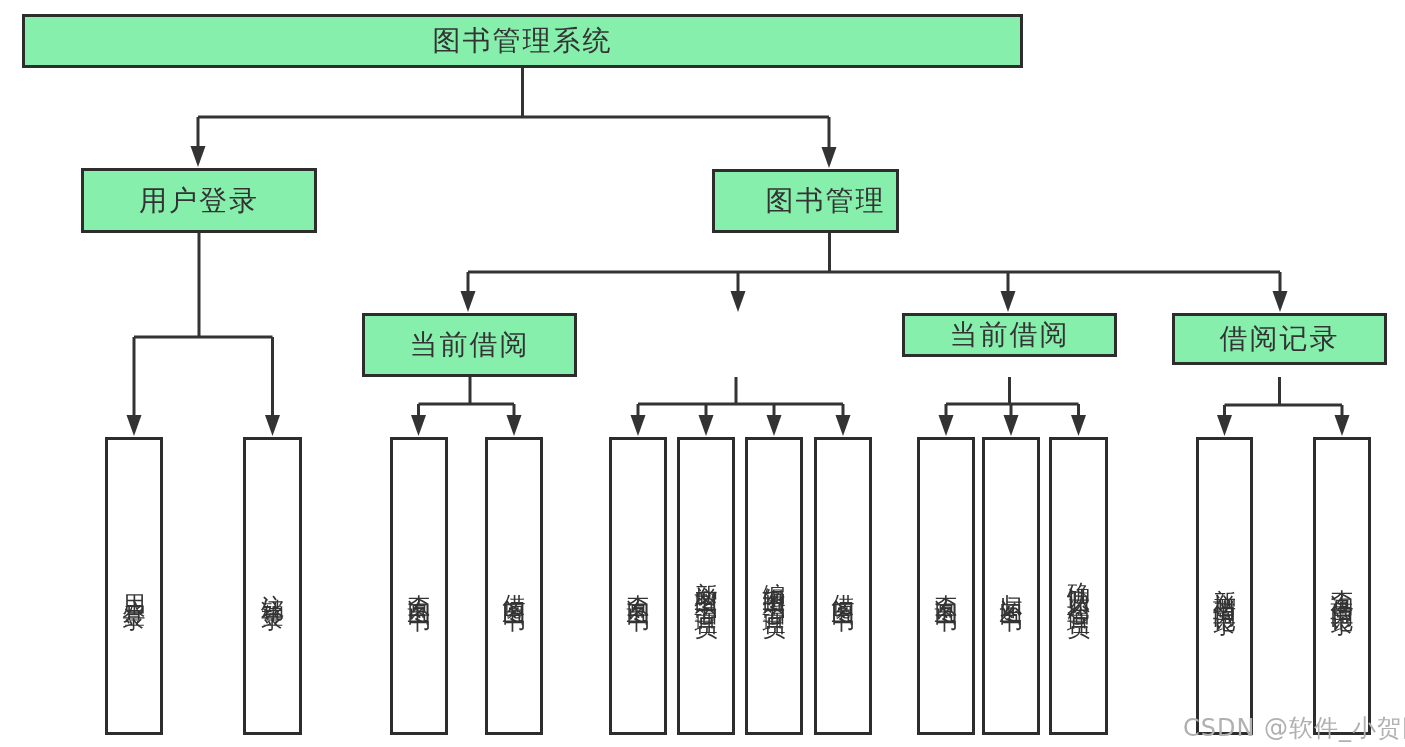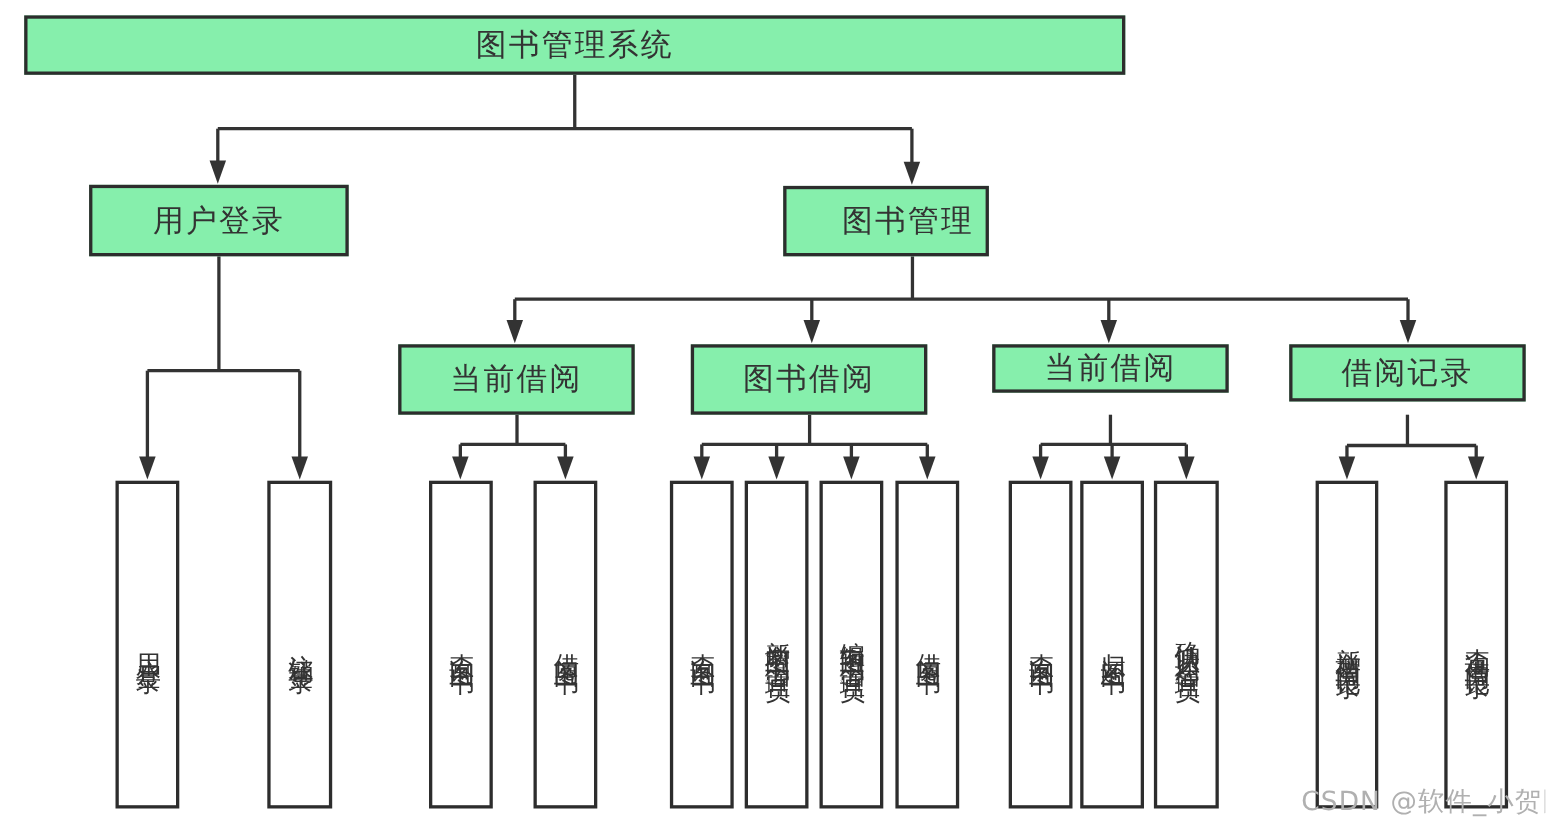--- a/index.html
+++ b/index.html
@@ -134,23 +134,20 @@
   <div class="node" style="left:81px;top:168px;width:236px;height:65px;">
     <span>用户登录</span>
   </div>
   <div class="node" style="left:712px;top:169px;width:187px;height:64px;padding-left:40px;">
     <span>图书管理</span>
   </div>
 
   <div class="node" style="left:362px;top:313px;width:215px;height:64px;">
     <span>当前借阅</span>
   </div>
-  <div class="node" style="left:628px;top:313px;width:215px;height:64px;">
-    <span>图书借阅</span>
-  </div>
   <div class="node" style="left:902px;top:313px;width:215px;height:44px;">
     <span>当前借阅</span>
   </div>
   <div class="node" style="left:1172px;top:313px;width:215px;height:52px;">
     <span>借阅记录</span>
   </div>
 
   <div class="vnode" style="left:105px;top:437px;width:58px;height:298px;">
     <span class="vtext">用户登录</span>
   </div>

